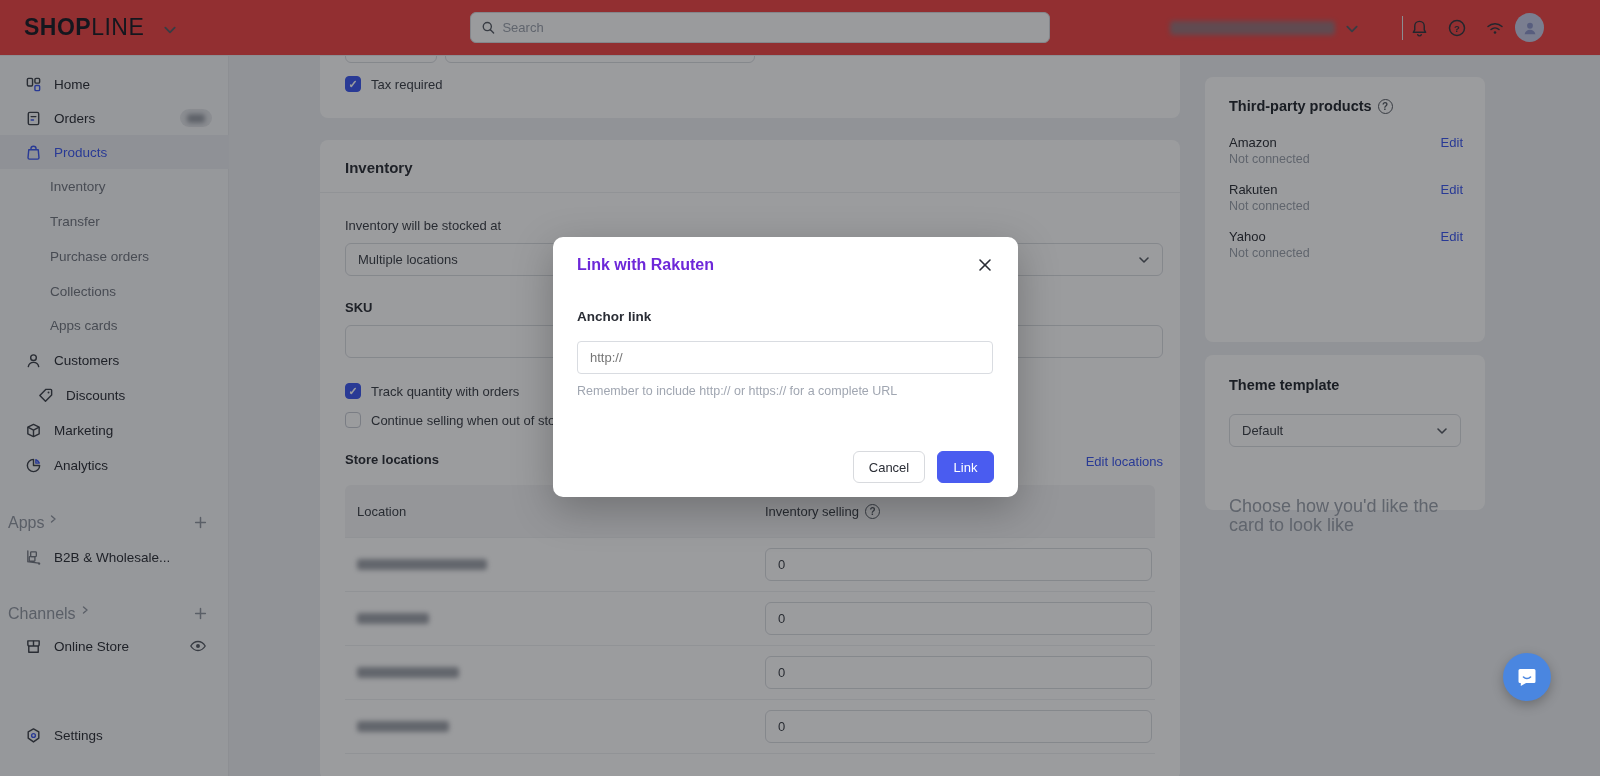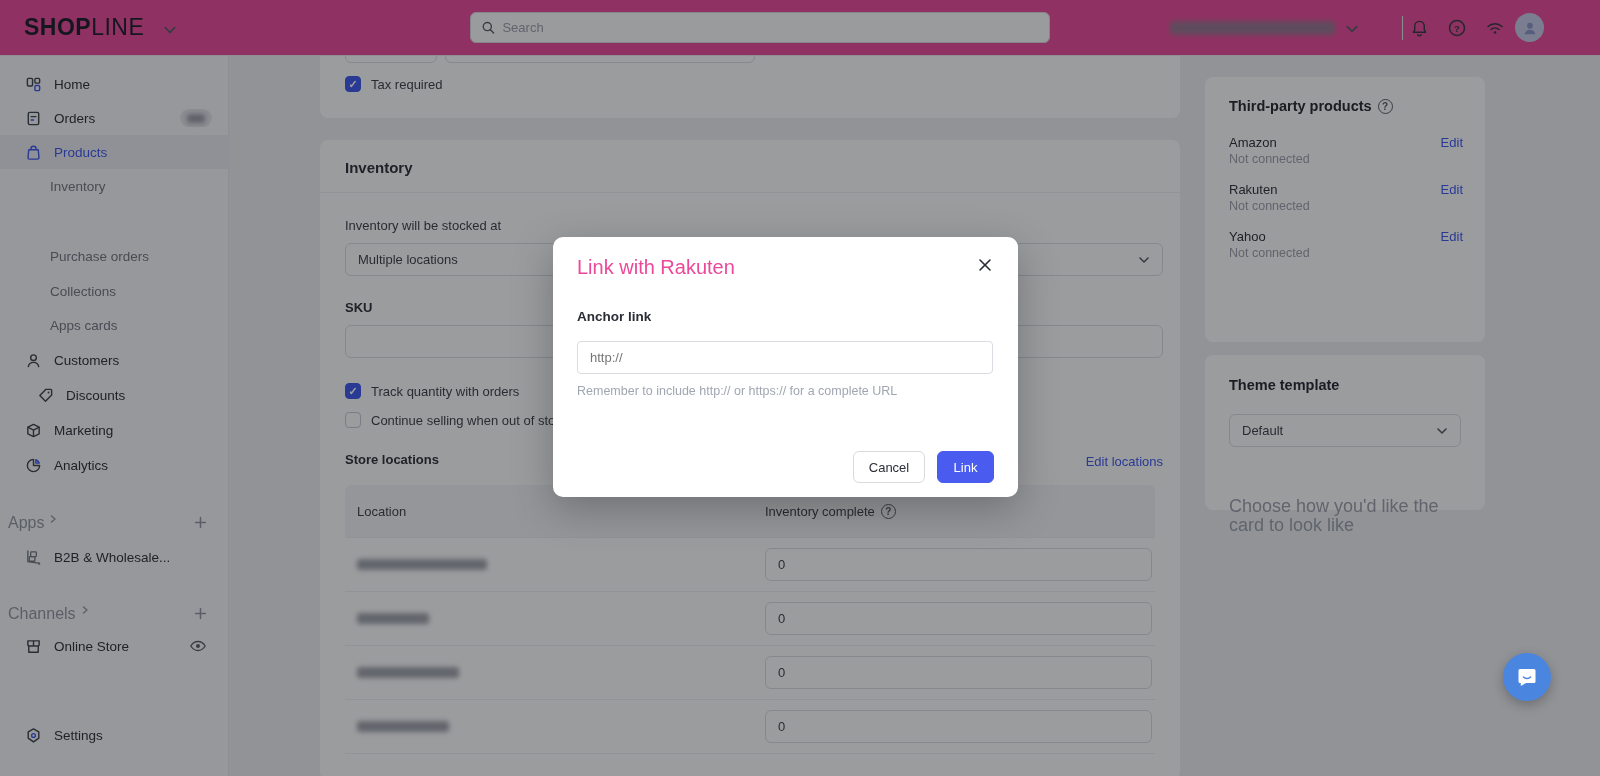--- a/index.html
+++ b/index.html
@@ -1,21 +1,21 @@
 <!DOCTYPE html>
 <html><head>
 <meta charset="utf-8">
 <style>
   * { margin:0; padding:0; box-sizing:border-box; }
   html,body { font-family:"Liberation Sans", sans-serif; }
   .app { position:relative; width:1600px; height:776px; overflow:hidden; background:#eef0f3; color:#2a2d35; }
   .abs { position:absolute; }
 
   
-  .topbar { position:absolute; left:0; top:0; width:1600px; height:56px; background:#ec4899; border-bottom:1px solid #e7e8ec; z-index:10; }
+  .topbar { position:absolute; left:0; top:0; width:1600px; height:56px; background:#ef4444; border-bottom:1px solid #e7e8ec; z-index:10; }
   .logo { position:absolute; left:24px; top:14px; font-size:23px; letter-spacing:.5px; color:#171a24; }
   .logo b { font-weight:800; }
   .logo span { font-weight:300; }
   .searchbox { position:absolute; left:470px; top:12px; width:580px; height:31px; border:1px solid #d8dade; border-radius:6px; background:#fdfdfe; display:flex; align-items:center; padding:0 10px; gap:7px; }
   .searchbox input { border:0; outline:0; background:transparent; font:13px "Liberation Sans",sans-serif; color:#3a3e46; width:100%; }
   .searchbox input::placeholder { color:#9aa0ab; }
   .blurblob { background:#7d828c; border-radius:3px; filter:blur(2.5px); opacity:.75; display:inline-block; }
   .tb-divider { position:absolute; left:1402px; top:16px; width:1px; height:24px; background:#e3e5e9; }
   .icon-btn { position:absolute; top:15px; width:26px; height:26px; display:flex; align-items:center; justify-content:center; color:#30343d; }
   .avatar { position:absolute; left:1515px; top:13px; width:29px; height:29px; border-radius:50%; background:#c7cdе8; background:#c6cce7; display:flex; align-items:center; justify-content:center; color:#8b93c8; }
@@ -49,21 +49,21 @@
   .t-row { height:54px; border-top:1px solid #eef0f2; display:flex; align-items:center; }
 
   
   .rp-title { font-size:14.5px; font-weight:700; color:#22262e; display:flex; align-items:center; gap:6px; }
   .tp-row { display:flex; justify-content:space-between; align-items:center; }
   .muted { color:#9aa0ab; font-size:12.5px; }
 
   
   .overlay { position:absolute; left:0; top:0; width:1600px; height:776px; background:rgba(16,18,24,0.42); z-index:40; }
   .modal { position:absolute; left:553px; top:237px; width:465px; height:260px; background:#fff; border-radius:10px; z-index:50; box-shadow:0 12px 40px rgba(0,0,0,.25); }
-  .modal-title { position:absolute; left:24px; top:19px; font-size:20px; font-weight:400; color:#ec4899; }
+  .modal-title { position:absolute; left:24px; top:19px; font-size:16px; font-weight:700; color:#6d28d9; }
   .modal-x { position:absolute; right:22px; top:17px; width:22px; height:22px; display:flex; align-items:center; justify-content:center; color:#2a2d35; cursor:pointer; }
   .btn { height:32px; border-radius:6px; font:13px "Liberation Sans",sans-serif; display:inline-flex; align-items:center; justify-content:center; cursor:pointer; }
   .btn-sec { background:#fff; border:1px solid #d8dade; color:#2a2d35; width:72px; }
   .btn-pri { background:#4a5cf0; border:1px solid #4a5cf0; color:#fff; width:57px; }
 
   .chat-fab { position:absolute; left:1503px; top:653px; width:48px; height:48px; border-radius:50%; background:#4a86e0; z-index:60; display:flex; align-items:center; justify-content:center; box-shadow:0 4px 12px rgba(0,0,0,.25); cursor:pointer; }
 </style>
 </head>
 <body>
 
@@ -102,21 +102,21 @@
       <span class="lbl">Continue selling when out of stock</span>
     </div>
 
     <div class="abs lbl-b" style="left:25px; top:312px;">Store locations</div>
     <div class="abs link" style="right:17px; top:314px;">Edit locations</div>
 
     <div class="loc-table">
       <div class="t-head">
         <span class="lbl" style="margin-left:12px; width:408px;">Location</span>
         <span class="lbl" style="display:flex; align-items:center; gap:6px;">
-          <span>Inventory complete</span>
+          <span>Inventory selling</span>
           <span class="qicon">?</span>
         </span>
       </div>
       <div class="t-row">
         <span class="blurblob" style="margin-left:12px; width:130px; height:11px;"></span>
         <input class="inp" style="margin-left: 278px; width: 387px; height: 33px;" value="0">
       </div>
       <div class="t-row">
         <span class="blurblob" style="margin-left:12px; width:72px; height:11px;"></span>
         <input class="inp" style="margin-left: 336px; width: 387px; height: 33px;" value="0">
@@ -245,20 +245,23 @@
       <span class="ni-icon">
           <svg width="17" height="17" viewBox="0 0 18 18">
             <path d="M4 6h10l.8 8.5a1.5 1.5 0 0 1-1.5 1.5H4.7a1.5 1.5 0 0 1-1.5-1.5L4 6z" fill="none" stroke="currentColor" stroke-width="1.5" stroke-linejoin="round"></path>
             <path d="M6.3 6V5a2.7 2.7 0 0 1 5.4 0v1" fill="none" stroke="currentColor" stroke-width="1.5"></path>
           </svg>
         </span>
       <span>Products</span>
     </div>
     <div class="nav-item nav-sub" style="top:113px;">
         <span>Inventory</span>
+      </div>
+    <div class="nav-item nav-sub" style="top:148px;">
+        <span>Transfer</span>
       </div>
     <div class="nav-item nav-sub" style="top:183px;">
         <span>Purchase orders</span>
       </div>
     <div class="nav-item nav-sub" style="top:218px;">
         <span>Collections</span>
       </div>
     <div class="nav-item nav-sub" style="top:252px;">
         <span>Apps cards</span>
       </div>

